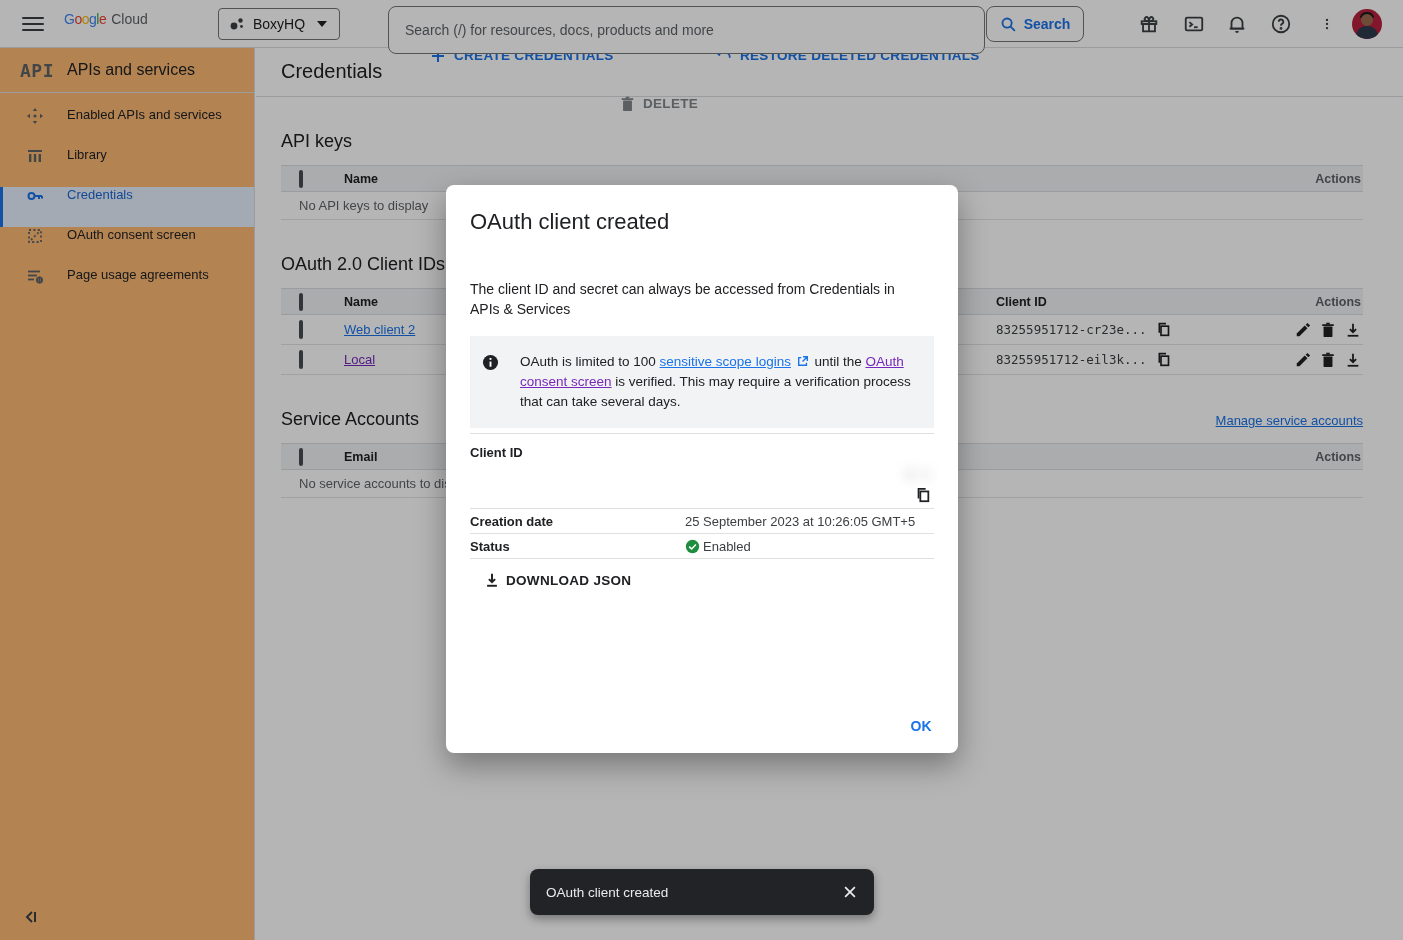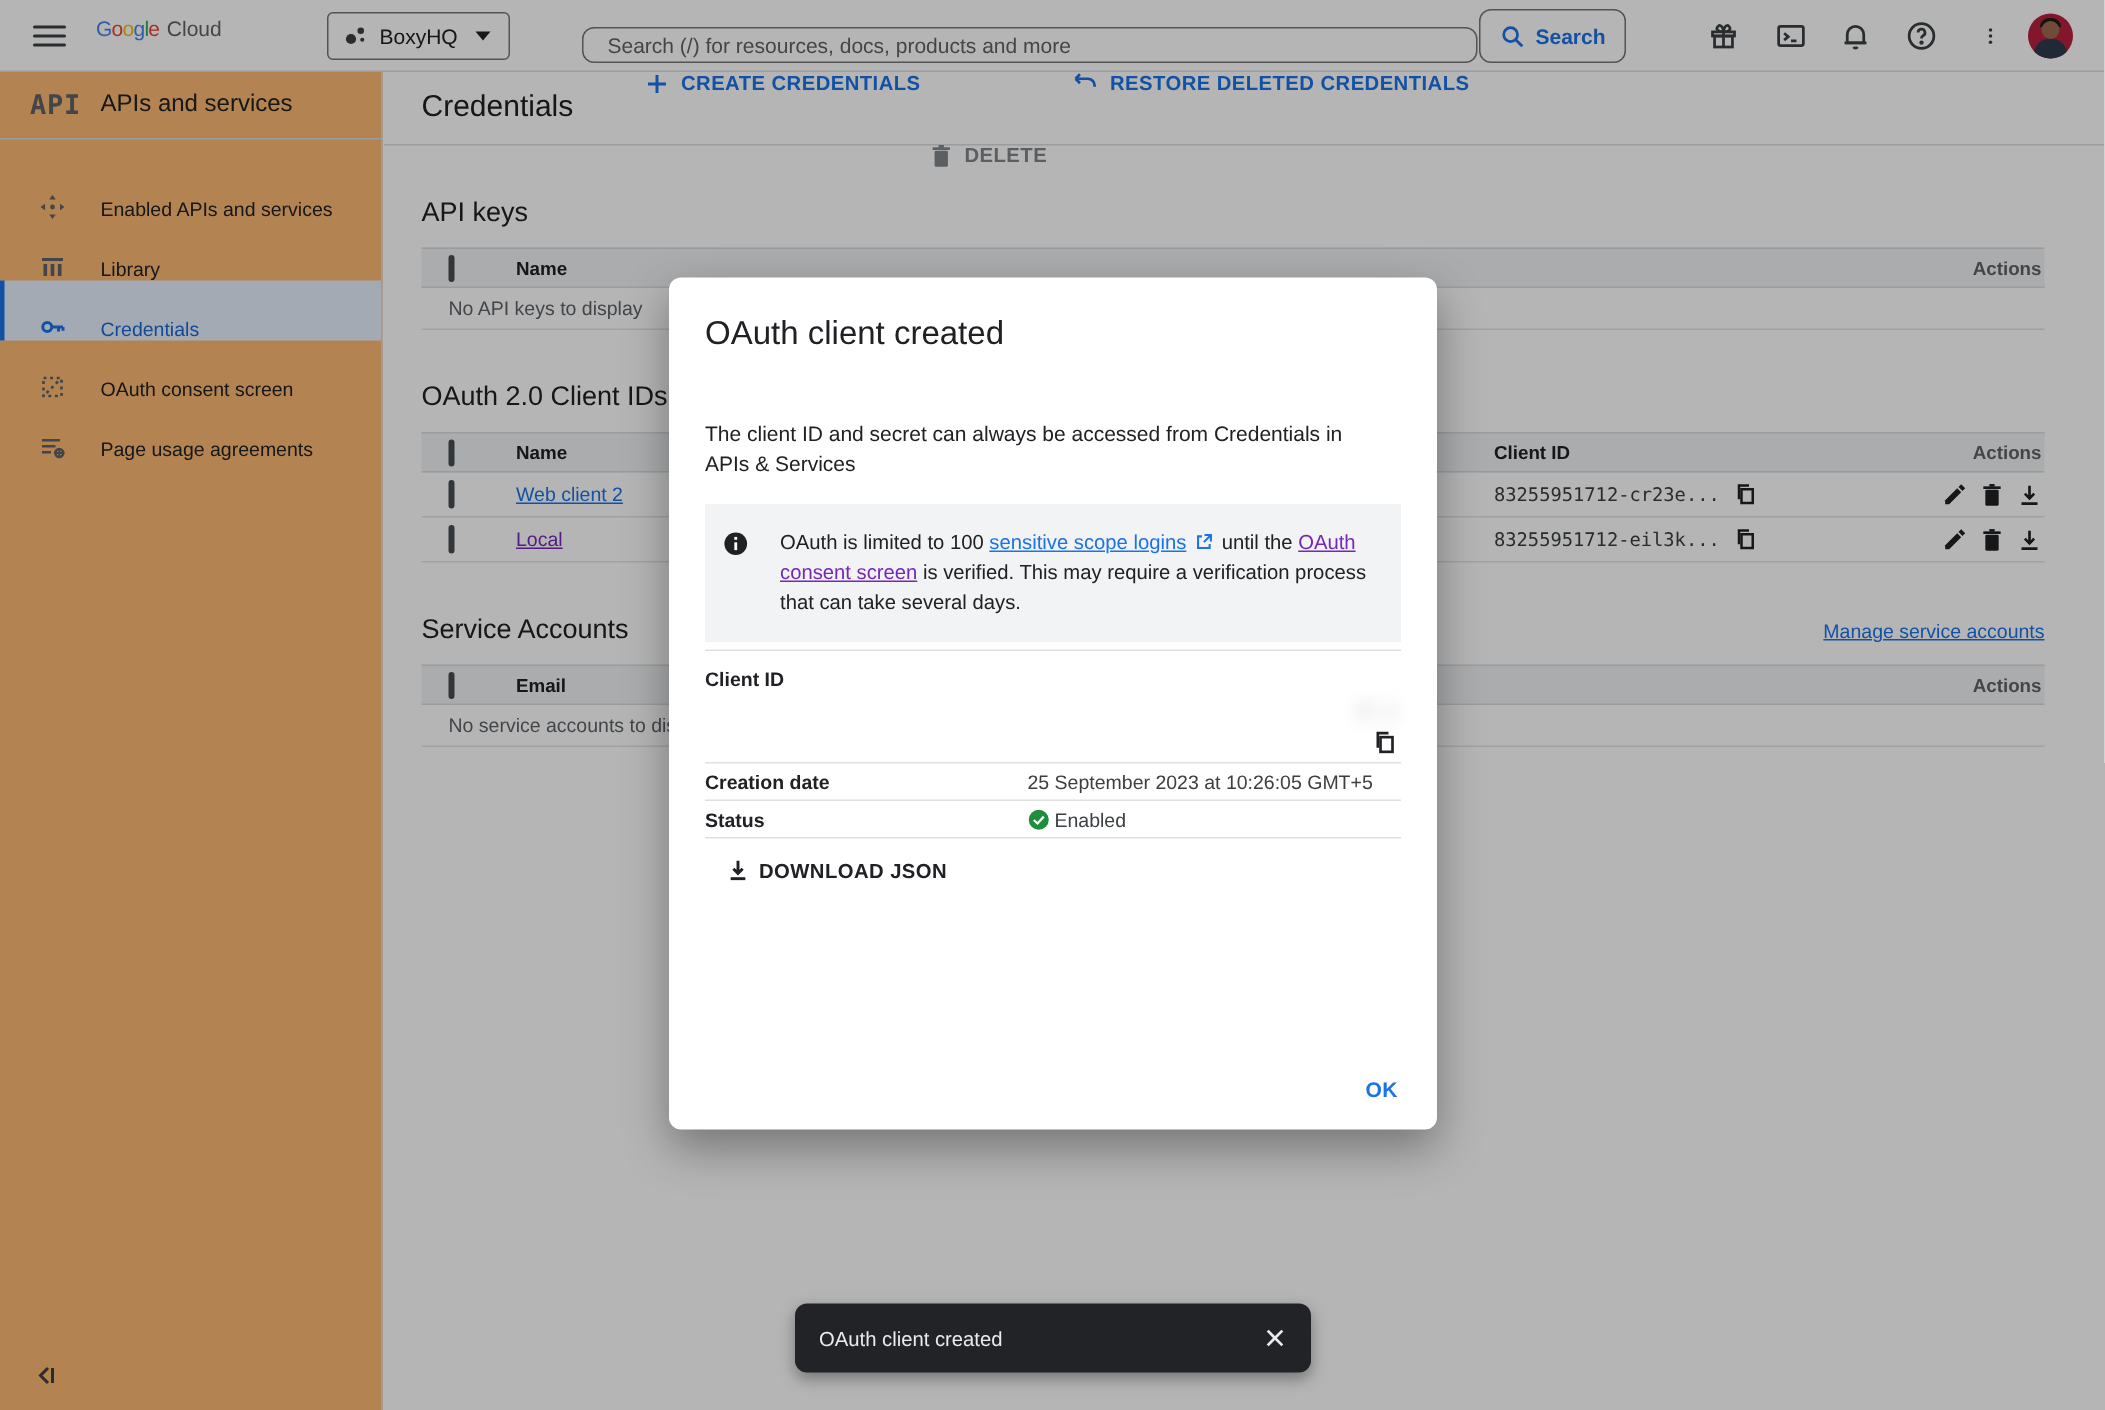--- a/index.html
+++ b/index.html
@@ -18,42 +18,42 @@
   .hamburger span { display:block; height:2px; background:#3c4043; border-radius:1px; }
   .gcloud-logo { position:absolute; left:64px; top:11px; font-size:14px; display:flex; align-items:flex-end; }
   .gcloud-logo .gword { font-weight:500; letter-spacing:-0.5px; }
   .gc0{color:#4285F4}.gc1{color:#EA4335}.gc2{color:#FBBC05}.gc3{color:#4285F4}.gc4{color:#34A853}.gc5{color:#EA4335}
   .cloud-word { color:#5f6368; margin-left:5px; letter-spacing:0; }
   .project-btn { position:absolute; left:218px; top:8px; height:32px; min-width:122px; border:1px solid #747775;
                  border-radius:4px; display:flex; align-items:center; padding:0 10px; gap:8px; background:#fff; cursor:pointer; }
   .project-name { font-size:14px; color:#202124; font-weight:500; }
   .caret-down { width:0; height:0; border-left:5px solid transparent; border-right:5px solid transparent;
                 border-top:6px solid #202124; margin-left:4px; }
-  .searchbox { position:absolute; left:388px; top:18px; width:597px; height:24px; border:1px solid #747775;
+  .searchbox { position:absolute; left:388px; top:6px; width:597px; height:48px; border:1px solid #747775;
                border-radius:8px; display:flex; align-items:center; padding:0 16px; background:#fff; }
   .search-placeholder { font-size:14px; color:#5f6368; }
   .search-btn { position:absolute; left:986px; top:6px; width:98px; height:36px; border:1px solid #747775;
                 border-radius:8px; display:flex; align-items:center; justify-content:center; gap:7px;
                 background:#fff; color:#1a73e8; font-size:14px; font-weight:bold; cursor:pointer; }
   .tb-icon { position:absolute; top:13px; width:22px; height:22px; color:#3c4043; cursor:pointer; }
   .avatar { position:absolute; left:1352px; top:9px; width:30px; height:30px; border-radius:50%;
             background:#b81f3d; overflow:hidden; cursor:pointer; }
   .avatar .head { position:absolute; left:9px; top:5px; width:12px; height:12px; border-radius:50%; background:#9c6b4f; }
   .avatar .hair { position:absolute; left:8px; top:3px; width:14px; height:6px; border-radius:7px 7px 0 0; background:#1d1b1b; }
   .avatar .body { position:absolute; left:4px; top:17px; width:22px; height:14px; border-radius:10px 10px 0 0; background:#2e3a4d; }
 
   
   .sidebar { position:absolute; top:48px; left:0; width:255px; bottom:0; background:#fdba74;
              border-right:1px solid #dadce0; z-index:1; }
   .sidebar-header { height:45px; border-bottom:1px solid #dadce0; display:flex; align-items:center;
                     padding-left:20px; gap:13px; }
   .api-logo { font-family:"DejaVu Sans Mono", monospace; font-weight:bold; font-size:18px; color:#5f6368; letter-spacing:0.5px; }
   .sidebar-title { font-size:16px; color:#202124; }
   .nav { padding-top:14px; }
-  .nav-item { height:40px; display:flex; align-items:flex-end; padding-left:23px; gap:23px; font-size:13px;
+  .nav-item { height:40px; display:flex; align-items:flex-start; padding-left:23px; gap:23px; font-size:13px;
               color:#202124; cursor:pointer; border-left:3px solid transparent; }
   .nav-item .nicon { width:18px; height:18px; color:#5f6368; flex:0 0 18px; }
   .nav-item.selected { background:#e8f0fe; border-left:3px solid #1a73e8; color:#1967d2; }
   .nav-item.selected .nicon { color:#1a73e8; }
   .collapse-btn { position:absolute; left:22px; bottom:14px; width:18px; height:18px; color:#3c4043; cursor:pointer; }
 
   
   .content { position:absolute; left:256px; top:48px; width:1147px; bottom:0; background:#fff; }
   .page-header { height:49px; border-bottom:1px solid #dadce0; position:relative; }
   .page-title { position:absolute; left:25px; top:12px; font-size:20px; color:#202124; font-weight:400; }

